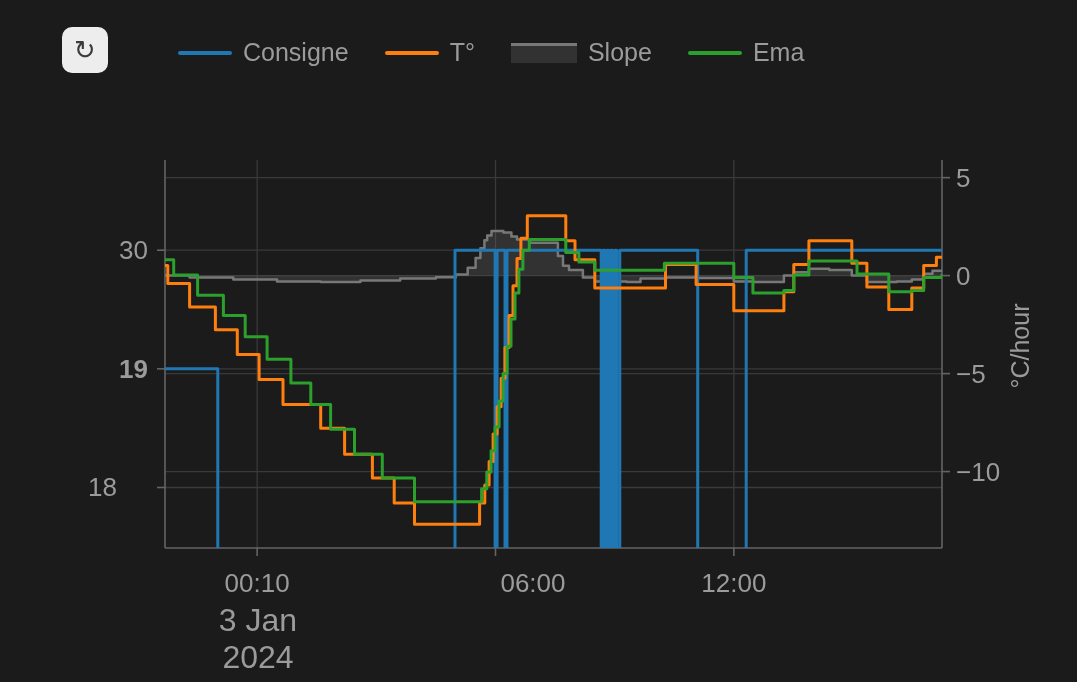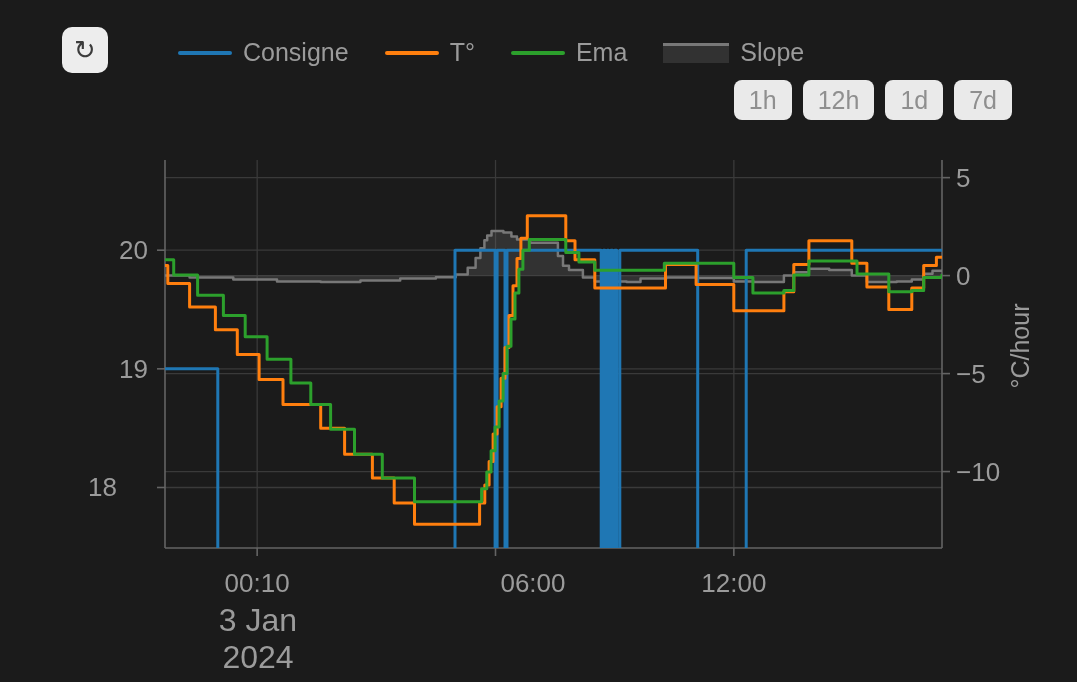--- a/index.html
+++ b/index.html
@@ -35,35 +35,29 @@
   <div id="legend">
     <div class="legend-item">
       <span class="legend-line" style="background: rgb(31, 119, 180);"></span>
       <span class="legend-label">Consigne</span>
     </div>
     <div class="legend-item">
       <span class="legend-line" style="background: rgb(255, 127, 14);"></span>
       <span class="legend-label">T°</span>
     </div>
     <div class="legend-item">
+      <span class="legend-area" style="background: rgba(110, 110, 110, 0.28); border-top: 3px solid rgb(120, 120, 120);"></span>
+      <span class="legend-label">Slope</span>
+    </div>
+    <div class="legend-item">
       <span class="legend-line" style="background: rgb(44, 160, 44);"></span>
       <span class="legend-label">Ema</span>
     </div>
-    <div class="legend-item">
-      <span class="legend-area" style="background: rgba(110, 110, 110, 0.28); border-top: 3px solid rgb(120, 120, 120);"></span>
-      <span class="legend-label">Slope</span>
-    </div>
   </div>
 
-  <div id="range-buttons">
-    <button class="btn">1h</button>
-    <button class="btn">12h</button>
-    <button class="btn">1d</button>
-    <button class="btn">7d</button>
-  </div>
 
   <svg id="chart-svg" width="1077" height="682">
       <defs>
         <clipPath id="plotclip">
           <rect x="165" y="160" width="777" height="388"></rect>
         </clipPath>
       </defs>
       <line x1="257.159509202454" y1="160" x2="257.159509202454" y2="548" stroke="#3a3a3a" stroke-width="1.3"></line>
       <line x1="495.5030674846626" y1="160" x2="495.5030674846626" y2="548" stroke="#3a3a3a" stroke-width="1.3"></line>
       <line x1="733.8466257668712" y1="160" x2="733.8466257668712" y2="548" stroke="#3a3a3a" stroke-width="1.3"></line>
@@ -91,22 +85,22 @@
         <path d="M165.0 275.6H189.6V277.6H233.3V279.5H277.0V281.5H320.7V281.9H360.4V280.5H400.2V278.6H435.9V277.2H455.8V274.6H467.7V267.8H475.6V258.0H480.4V248.2H484.4V240.3H487.2V235.4H491.5V230.9H503.4V232.5H511.4V236.4H517.0V239.4H530.1V242.7H557.9V256.0H563.0V265.8H569.0V270.1H582.9V277.6H594.8V281.5H626.6V282.1H640.5V278.6H666.3V277.6H696.1V278.0H733.8V281.5H753.7V282.1H783.9V275.6H793.8V272.3H808.9V268.8H829.2V270.1H851.8V275.6H866.9V282.1H896.7V281.5H911.8V279.5H923.7V273.7H932.5V270.7H942.0V270.7H942.0V275.6H165.0Z" fill="rgba(110,110,110,0.28)" stroke="none"></path>
         <path d="M165.0 275.6H189.6V277.6H233.3V279.5H277.0V281.5H320.7V281.9H360.4V280.5H400.2V278.6H435.9V277.2H455.8V274.6H467.7V267.8H475.6V258.0H480.4V248.2H484.4V240.3H487.2V235.4H491.5V230.9H503.4V232.5H511.4V236.4H517.0V239.4H530.1V242.7H557.9V256.0H563.0V265.8H569.0V270.1H582.9V277.6H594.8V281.5H626.6V282.1H640.5V278.6H666.3V277.6H696.1V278.0H733.8V281.5H753.7V282.1H783.9V275.6H793.8V272.3H808.9V268.8H829.2V270.1H851.8V275.6H866.9V282.1H896.7V281.5H911.8V279.5H923.7V273.7H932.5V270.7H942.0V270.7H942.0" fill="none" stroke="#787878" stroke-width="2.5" stroke-linejoin="round"></path>
         <path d="M165.0 368.8H217.8V606.1H455.0V250.2H495.1V606.1H497.1V250.2H505.0V606.1H507.0V250.2H601.2V606.1H603.2V250.2H605.1V606.1H607.1V250.2H608.7V606.1H610.7V250.2H612.7V606.1H614.7V250.2H616.7V606.1H619.8V250.2H697.7V606.1H746.2V250.2H942.0V250.2H942.0" fill="none" stroke="#1f77b4" stroke-width="3" stroke-linejoin="round"></path>
         <path d="M165.0 265.6H167.8V283.4H189.6V307.1H215.4V329.7H237.3V354.6H259.1V379.5H283.0V404.4H320.7V428.2H344.6V454.3H372.4V478.0H394.2V502.9H414.5V524.3H479.6V502.9H484.8V485.1H489.1V461.4H493.1V434.1H497.1V406.8H501.1V378.3H505.0V347.5H509.0V315.4H513.0V285.8H517.0V258.5H520.9V238.3H527.3V215.8H565.8V240.7H575.0V259.7H594.8V288.1H665.5V264.4H696.1V284.6H733.8V310.7H783.9V291.7H793.8V264.4H808.9V240.7H851.8V263.2H866.9V287.0H888.8V309.5H911.8V288.1H923.7V265.6H936.4V257.3H942.0V257.3H942.0" fill="none" stroke="#ff7f0e" stroke-width="3" stroke-linejoin="round"></path>
         <path d="M165.0 259.7H173.7V275.1H197.6V295.3H223.4V315.4H245.2V336.8H267.1V359.3H290.9V383.1H310.8V404.4H330.6V429.3H354.5V454.3H382.3V478.0H414.5V501.7H481.6V488.7H486.8V472.1H491.1V450.7H495.1V427.0H499.1V400.9H503.1V373.6H507.0V346.3H511.0V319.0H515.0V292.9H518.9V269.2H522.9V250.2H529.3V239.5H565.8V252.6H578.9V262.0H594.8V270.3H664.3V263.2H733.8V277.5H752.9V292.9H783.9V290.5H793.8V275.1H808.9V260.9H857.0V273.9H888.8V291.7H911.8V290.5H923.7V277.5H942.0V273.9H942.0" fill="none" stroke="#2ca02c" stroke-width="3" stroke-linejoin="round"></path>
       </g>
     </svg>
 
   <div id="chart-labels">
       <div class="tick-label " style="left: 88px; top: 472.486px; width: 60px; ">18</div>
-      <div class="tick-label " style="left: 88px; top: 353.832px; width: 60px; text-align: right;">19</div>
-      <div class="tick-label " style="left: 88px; top: 235.177px; width: 60px; text-align: right;">20</div>
+      <div class="tick-label " style="left: 88px; top: 353.832px; width: 60px; text-align: right; font-weight: bold;">19</div>
+      <div class="tick-label " style="left: 88px; top: 235.177px; width: 60px; text-align: right;">30</div>
       <div class="tick-label " style="left: 956px; top: 456.576px;">−10</div>
       <div class="tick-label " style="left: 956px; top: 358.596px;">−5</div>
       <div class="tick-label " style="left: 956px; top: 260.616px;">0</div>
       <div class="tick-label " style="left: 956px; top: 162.636px;">5</div>
       <div class="tick-label " style="left: 187.16px; top: 568px; width: 140px; text-align: center;">00:10</div>
       <div class="tick-label " style="left: 425.503px; top: 568px; width: 140px; text-align: right;">06:00</div>
       <div class="tick-label " style="left: 663.847px; top: 568px; width: 140px; text-align: center;">12:00</div>
     </div>
 
   <div id="date-label">3 Jan 2024</div>

